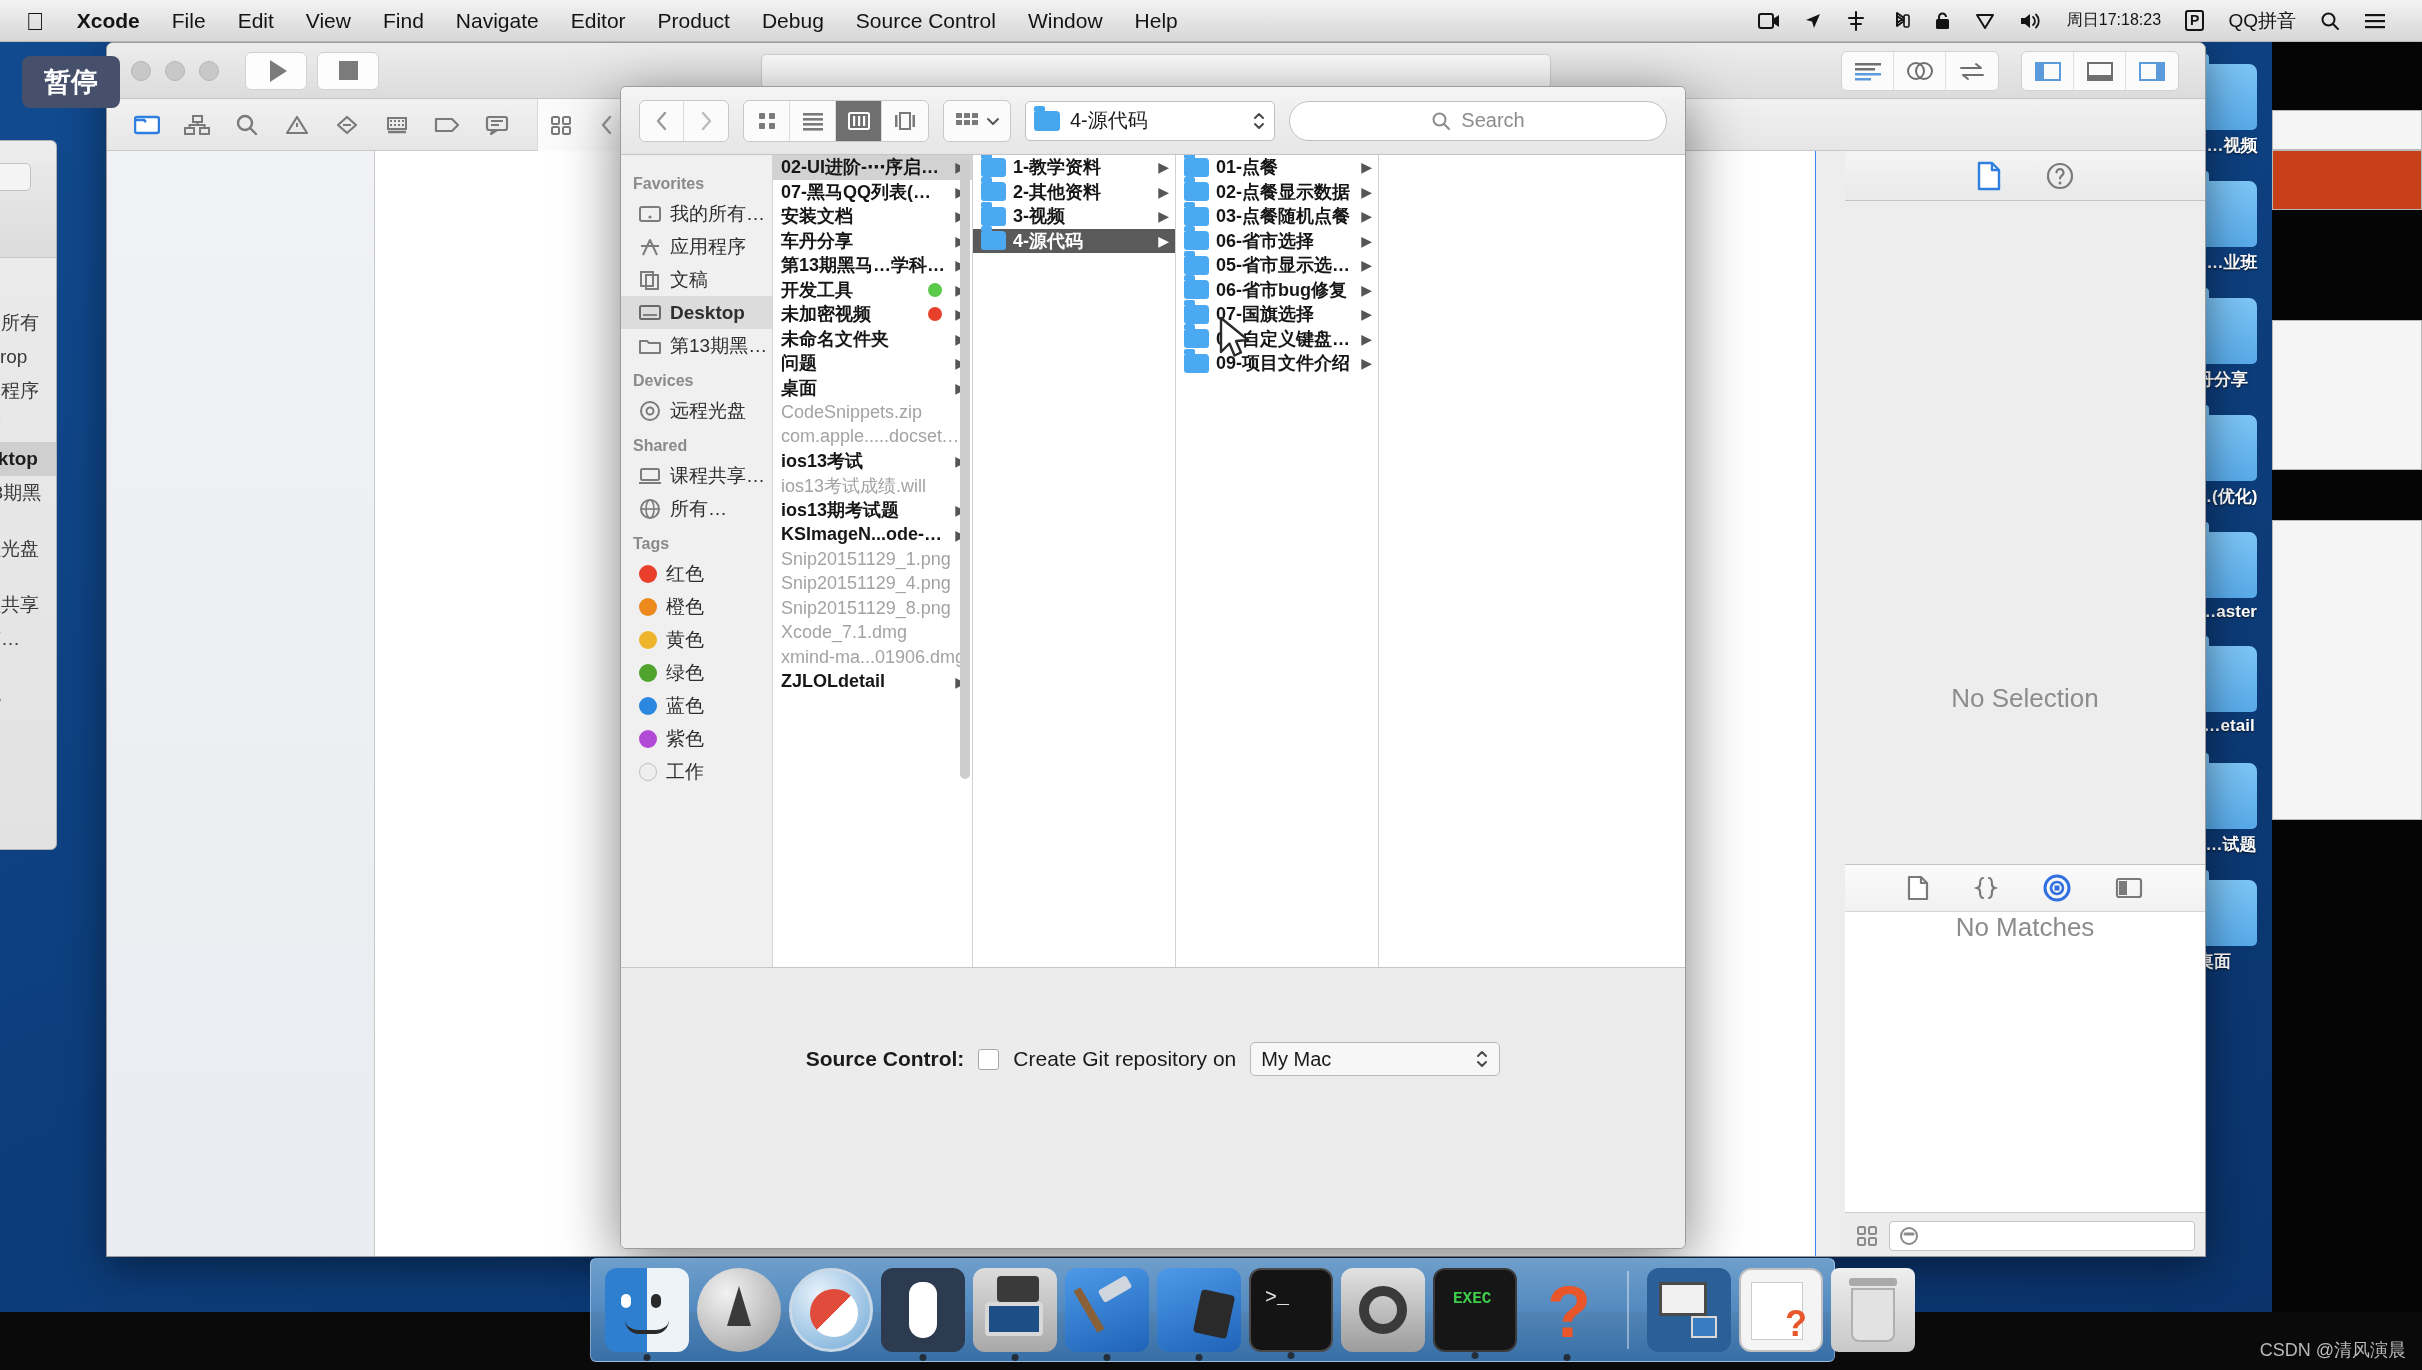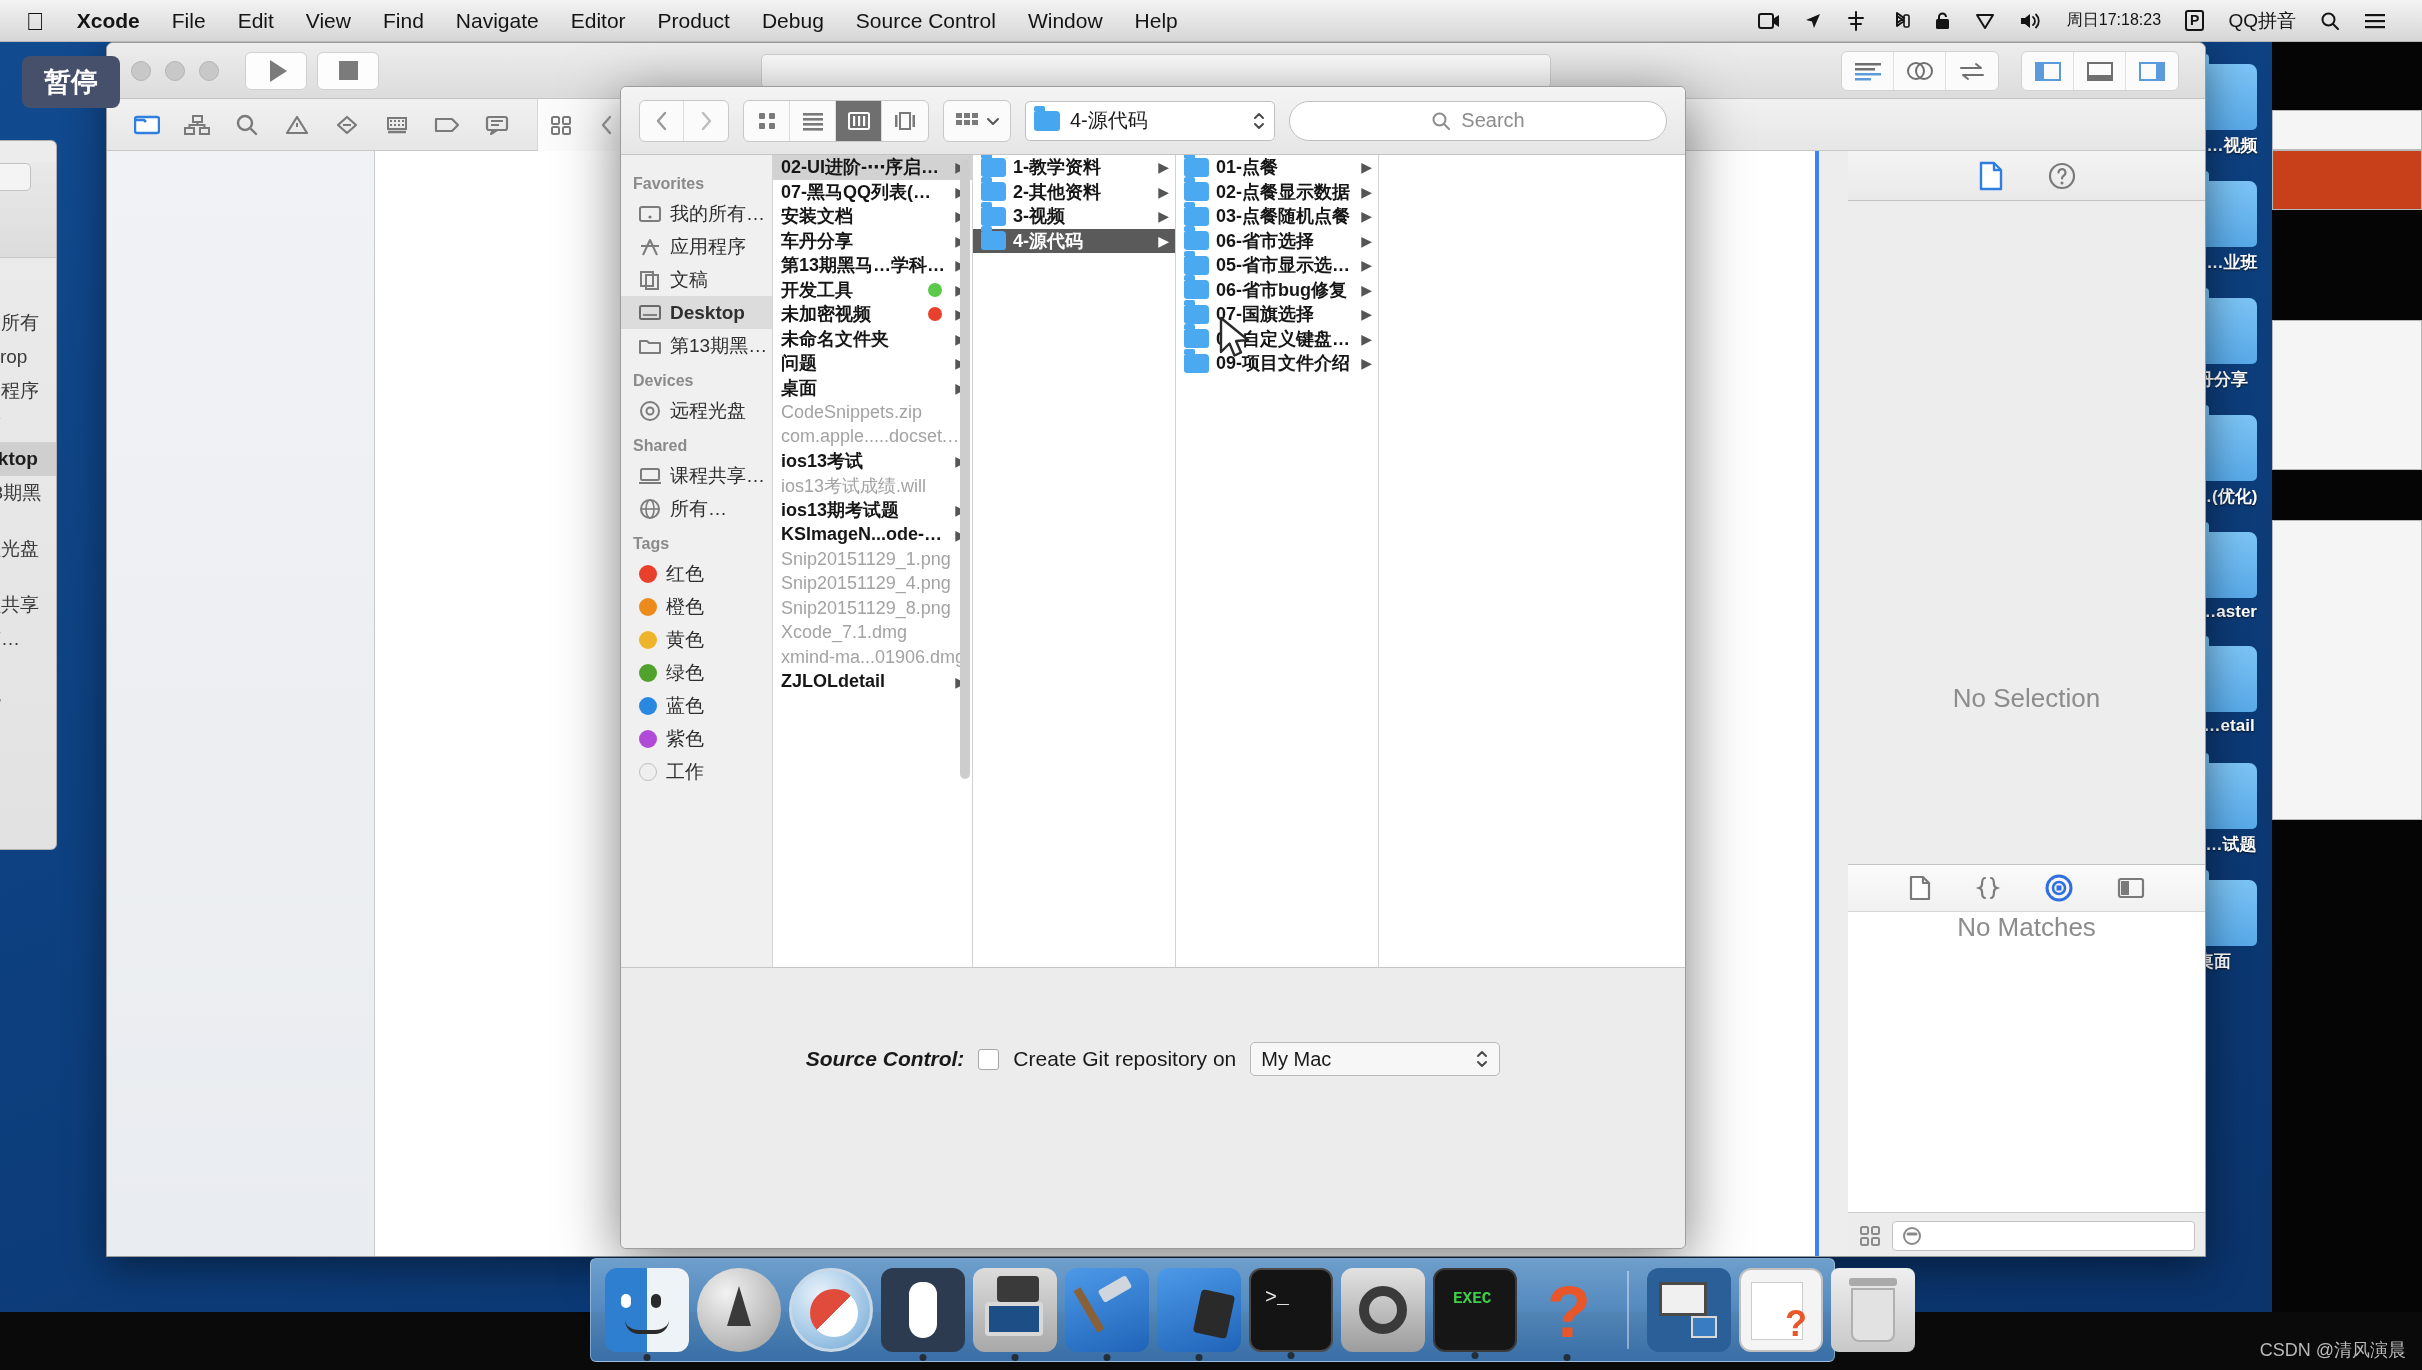--- a/index.html
+++ b/index.html
@@ -98,21 +98,21 @@
   }
   .nav-icons { display:flex; gap: 6px; padding-left: 18px; }
   .nav-icons .ni { width: 44px; height: 38px; display:flex; align-items:center; justify-content:center; }
   .jump-group { margin-left: 18px; display:flex; align-items:center; background:#fbfbfb;
      border-left:1px solid #d8d8d8; height:52px; }
   .jump-group .jg { width:46px;height:52px; display:flex;align-items:center;justify-content:center;}
 
   .xc-body { display:flex; height: 1107px; background:#fff; }
   .xc-navigator { width: 268px; background: linear-gradient(180deg,#f0f2f5,#e9ecf0); border-right:1px solid #c9c9c9; }
   .xc-editor { flex: 1; background:#ffffff; }
-  .xc-inspector { width: 390px; border-left:4px solid #3b82f6; display:flex; flex-direction:column; background:#ededed;padding-left:29px;}
+  .xc-inspector { width: 390px; border-left:1px solid #3b82f6; display:flex; flex-direction:column; background:#ededed;padding-left:29px;}
   .insp-tabs { height: 50px; display:flex; align-items:center; justify-content:center; gap: 44px;
      background: linear-gradient(180deg,#f4f4f4,#e9e9e9); border-bottom:1px solid #c3c3c3;}
   .insp-body { flex: 1; display:flex; align-items:flex-end; justify-content:center; padding-bottom: 150px;
      color:#8c8c8c; font-size:26px; background:#ededed;}
   .insp-lib-tabs { height: 48px; display:flex; align-items:center; justify-content:center; gap: 44px;
      background: linear-gradient(180deg,#fbfbfb,#f1f1f1); border-top:1px solid #c3c3c3; border-bottom:1px solid #d6d6d6;}
   .insp-lib-body { height: 300px; background:#fff; display:flex; justify-content:center;
      color:#8c8c8c; font-size:26px;}
   .insp-filter { height: 46px; background:#ececec; border-top:1px solid #cdcdcd; display:flex; align-items:center; padding: 0 10px; gap: 10px;}
   .insp-filter .fbox { flex:1; height:30px; background:#fff; border:1px solid #c3c3c3; border-radius:4px; display:flex; align-items:center; padding-left:8px;}
@@ -181,21 +181,21 @@
   .frow .chev { margin-left:auto; font-size:14px; color:#555; }
   .frow.sel-dark .chev { color:#fff; }
   .frow .tagdot { width:14px; height:14px; border-radius:50%; margin-left:auto; flex:none;}
   .frow .tagdot + .chev { margin-left: 6px; }
   .ffolder { width:25px;height:19px;background:#4aa9f0;border-radius:2px 4px 3px 3px;position:relative;flex:none;}
   .ffolder:before{content:"";position:absolute;top:-5px;left:0;width:11px;height:5px;background:#4aa9f0;border-radius:2px 2px 0 0;}
   .scrollbar-v { position:absolute; right:2px; top:4px; width:10px; height:620px; background:#cdcdcd; border-radius:5px;}
 
   .sheet-options { height: 280px; background:#ececec; position:relative; }
   .sc-row { position:absolute; left: 0; right:0; top: 74px; display:flex; align-items:center; justify-content:center; gap: 14px; font-size: 21px; color:#1a1a1a;}
-  .sc-label { font-weight:bold;font-style:italic; }
+  .sc-label { font-weight:bold; }
   .sc-check { width: 21px; height:21px; background:#fff; border:1px solid #a7a7a7; border-radius:3px; }
   .sc-pop { width: 250px; height: 34px; background:#f7f7f7; border:1px solid #b9b9b9; border-radius:5px;
      display:flex; align-items:center; padding: 0 10px; font-size:20px; color:#1a1a1a; }
   .sc-hint { position:absolute; left:0; right:0; top: 118px; text-align:center; font-size:18px; color:#8b8b8b; padding-left: 80px;}
   .sheet-footer { height: 96px; background:#ececec; border-top:1px solid #d5d5d5; display:flex; align-items:center; padding: 0 30px;}
   .btn {
     height: 42px; border-radius:6px; border:1px solid #bdbdbd; background: linear-gradient(180deg,#fdfdfd,#f0f0f0);
     font-size:21px; color:#141414; display:flex; align-items:center; justify-content:center; padding: 0 22px;
   }
   .btn.primary { background: linear-gradient(180deg,#4b93f0,#2f77e0); border-color:#2a6cc9; color:#fff; }

